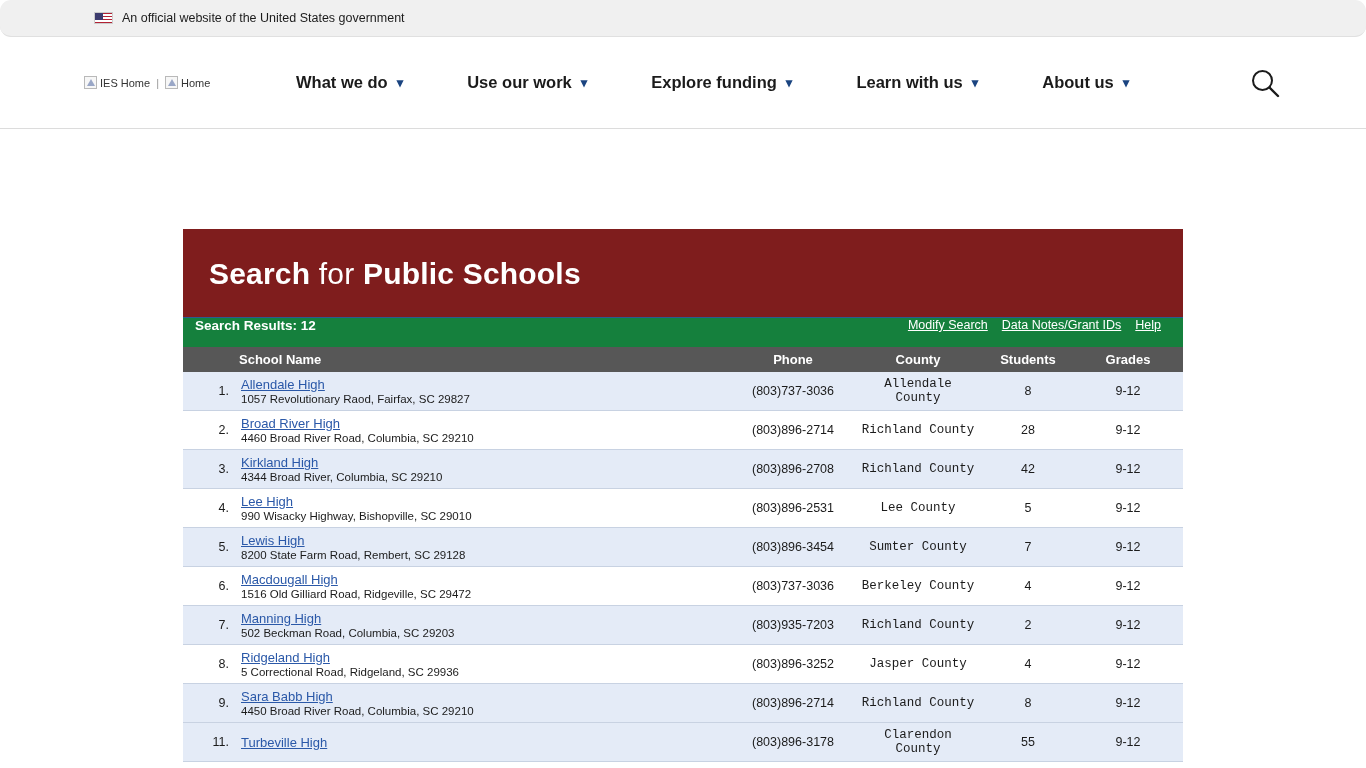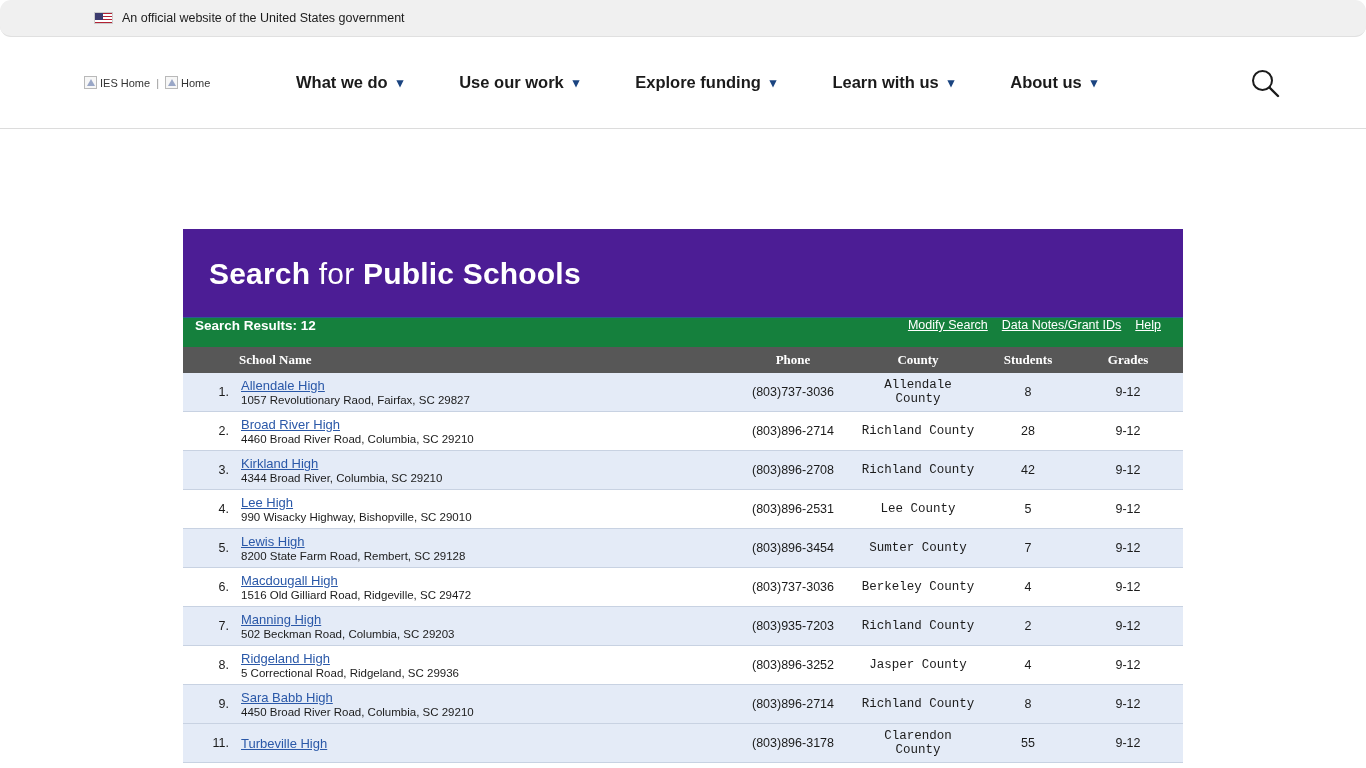--- a/index.html
+++ b/index.html
@@ -91,21 +91,21 @@
     width: 0; height: 0;
     border-left: 4px solid transparent;
     border-right: 4px solid transparent;
     border-bottom: 7px solid #9aa7c7;
   }
   .sep { color: #999; }
 
   .nav-items {
     display: flex;
     align-items: flex-end;
-    gap: 0;
+    gap: 8px;
     margin-left: 54px;
     flex: 1;
   }
   .nav-item {
     display: flex;
     align-items: center;
     font-size: 16.5px;
     font-weight: bold;
     color: #1b1b1b;
     padding: 0 28px;
@@ -129,21 +129,21 @@
   .page-wrap {
     padding-top: 100px;
     display: flex;
     justify-content: center;
   }
   .card {
     width: 1000px;
     background: #fff;
   }
   .card-header {
-    background: #4c1d95;
+    background: #7f1d1d;
     color: #fff;
     padding: 28px 26px 26px 26px;
   }
   .card-header h1 {
     margin: 0;
     font-size: 30px;
     font-weight: bold;
     letter-spacing: .2px;
   }
   .card-header h1 .light { font-weight: normal; }
@@ -176,21 +176,20 @@
     border-collapse: collapse;
     font-size: 12.5px;
   }
   table.results thead th {
     background: #575757;
     color: #ffffff;
     font-size: 13px;
     font-weight: bold;
     padding: 5px 6px;
     text-align: center;
-    font-family: Liberation Serif, serif;
   }
   table.results thead th.col-name {
     text-align: left;
     padding-left: 56px;
   }
   table.results tbody td {
     padding: 5px 6px;
     vertical-align: middle;
     color: #1b1b1b;
   }

